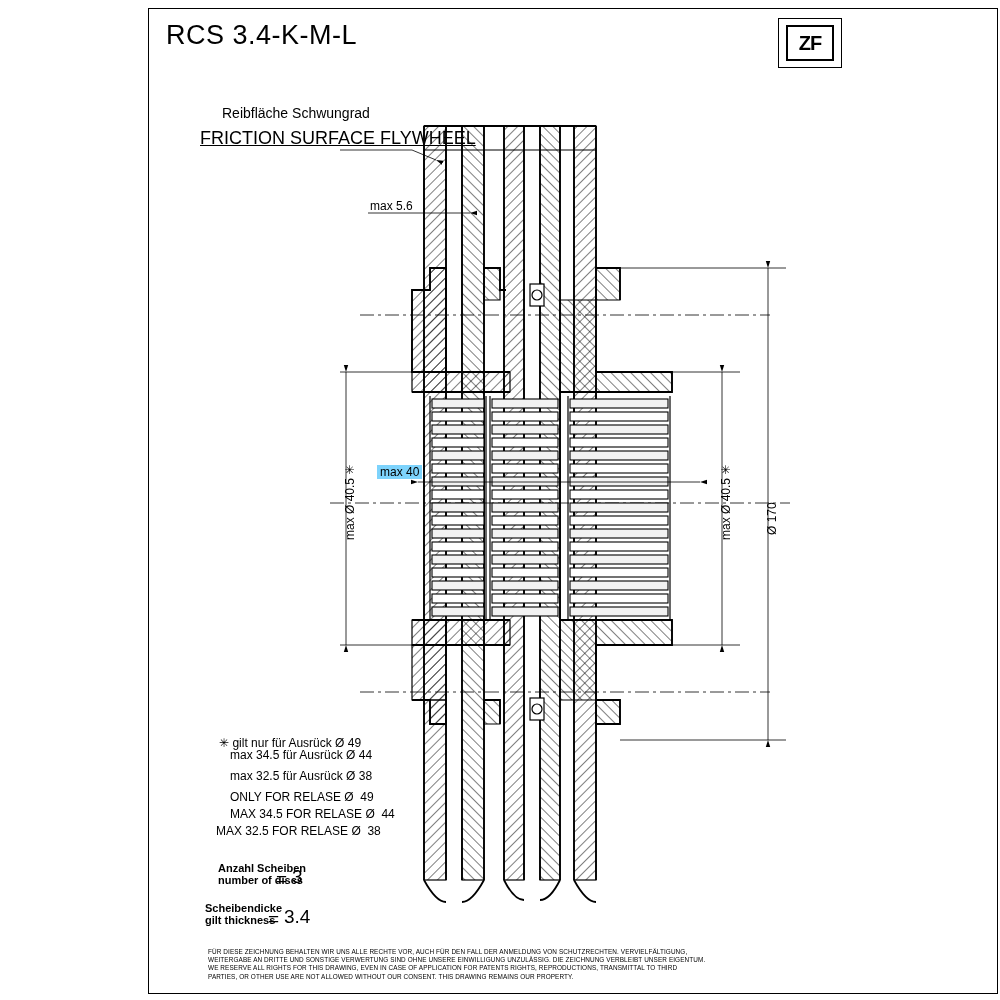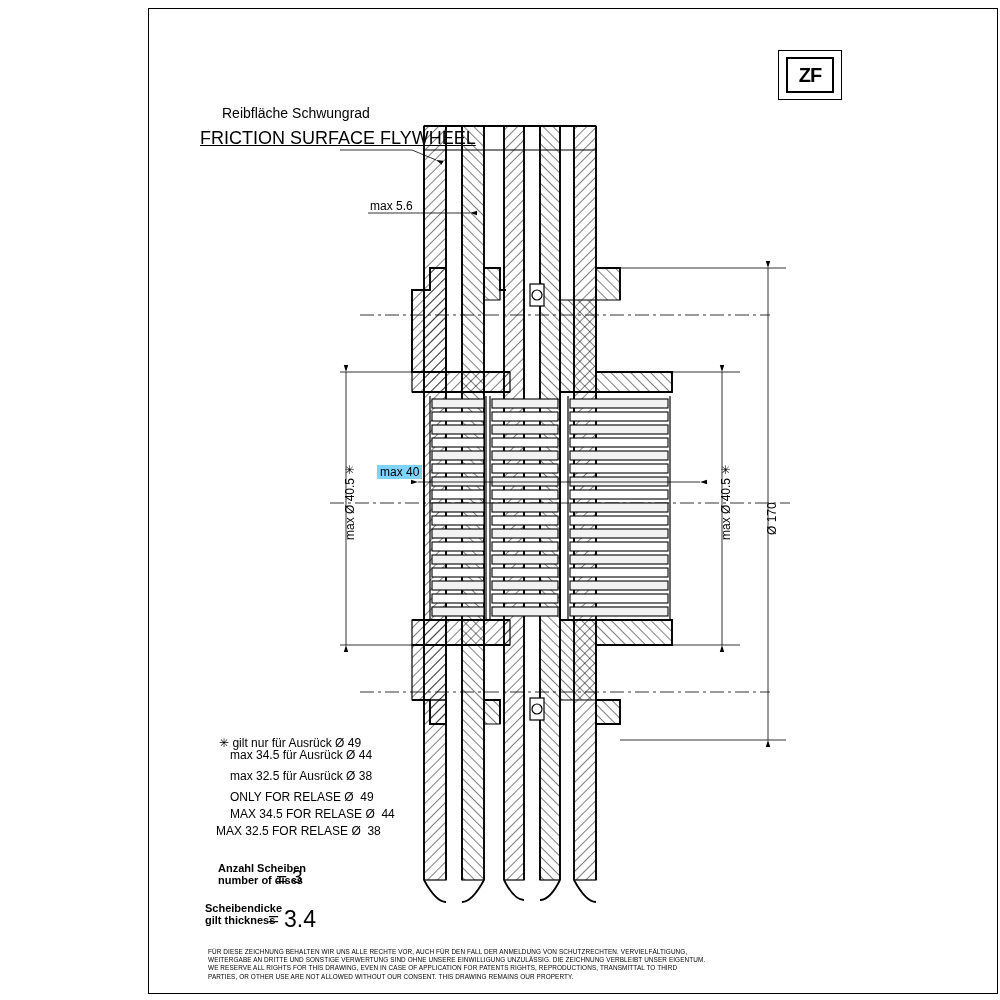--- a/index.html
+++ b/index.html
@@ -1,20 +1,20 @@
 <!DOCTYPE html>
 <html><head>
 <meta charset="utf-8">
 <style>
   html,body{margin:0;padding:0;background:#fff;}
   body{width:1000px;height:1000px;font-family:"Liberation Sans",sans-serif;color:#000;overflow:hidden;}
   #sheet{position:relative;width:1000px;height:1000px;background:#fff;}
   .frame{position:absolute;left:148px;top:8px;width:848px;height:984px;border:1.5px solid #000;background:#fff;}
   .title{position:absolute;left:166px;top:20px;font-size:27px;letter-spacing:.5px;font-family:"Liberation Sans",sans-serif;}
-  .zf-box{position:absolute;right:26px;top:10px;width:62px;height:48px;border:1.5px solid #000;display:flex;align-items:center;justify-content:center;margin-top:32px;}
+  .zf-box{position:absolute;right:26px;top:10px;width:62px;height:48px;border:1.5px solid #000;display:flex;align-items:center;justify-content:center;}
   .zf-inner{width:44px;height:32px;border:2.5px solid #000;display:flex;align-items:center;justify-content:center;font-weight:bold;font-size:20px;letter-spacing:-1px;}
   .lbl{position:absolute;font-size:13px;white-space:nowrap;}
   .lbl-de{font-family:"Liberation Sans",sans-serif;font-size:14px;}
   .lbl-en{font-family:"Liberation Sans",sans-serif;font-size:18px;text-decoration:underline;}
   .dim{position:absolute;font-size:12px;white-space:nowrap;}
   .rot{transform-origin:0 0;transform:rotate(-90deg);}
   .notes{position:absolute;font-size:12px;line-height:15px;white-space:pre;}
   .spec{position:absolute;font-size:12px;}
   .spec .k{font-weight:bold;font-size:11px;line-height:12px;}
   .legal{position:absolute;font-size:6.4px;line-height:8.2px;letter-spacing:.1px;white-space:pre;}
@@ -29,20 +29,21 @@
   .hatchA{fill:url(#hA);}
   .hatchB{fill:url(#hB);}
 </style>
 </head>
 <body>
 
 <div id="sheet">
 
   <div class="frame"></div>
 
+  <div class="title">RCS 3.4-K-M-L</div>
 
   <div class="zf-box" style="left:778px;top:18px;">
     <div class="zf-inner">ZF</div>
   </div>
 
   <svg width="1000" height="1000">
     <defs>
       <pattern id="hA" width="7" height="7" patternUnits="userSpaceOnUse" patternTransform="rotate(45)">
         <line x1="0" y1="0" x2="0" y2="7" stroke="#000" stroke-width="1"></line>
       </pattern>
@@ -252,21 +253,21 @@
     <div class="k">number of discs</div>
   </div>
   <div class="spec v" style="left:276px;top:868px;font-size:19px;">=</div>
   <div class="spec v" style="left:292px;top:866px;font-size:19px;">3</div>
 
   <div class="spec" style="left:205px;top:902px;">
     <div class="k">Scheibendicke</div>
     <div class="k">gilt thickness</div>
   </div>
   <div class="spec v" style="left:268px;top:908px;font-size:19px;">=</div>
-  <div class="spec v" style="left:284px;top:906px;font-size:23px;">3.4</div>
+  <div class="spec v" style="left:284px;top:906px;font-size:19px;">3.4</div>
 
   <div class="legal" style="left:208px;top:948px;">FÜR DIESE ZEICHNUNG BEHALTEN WIR UNS ALLE RECHTE VOR, AUCH FÜR DEN FALL DER ANMELDUNG VON SCHUTZRECHTEN. VERVIELFÄLTIGUNG,
 WEITERGABE AN DRITTE UND SONSTIGE VERWERTUNG SIND OHNE UNSERE EINWILLIGUNG UNZULÄSSIG. DIE ZEICHNUNG VERBLEIBT UNSER EIGENTUM.
 WE RESERVE ALL RIGHTS FOR THIS DRAWING, EVEN IN CASE OF APPLICATION FOR PATENTS RIGHTS, REPRODUCTIONS, TRANSMITTAL TO THIRD
 PARTIES, OR OTHER USE ARE NOT ALLOWED WITHOUT OUR CONSENT. THIS DRAWING REMAINS OUR PROPERTY.</div>
 
 
 </div>
 
 </body></html>

